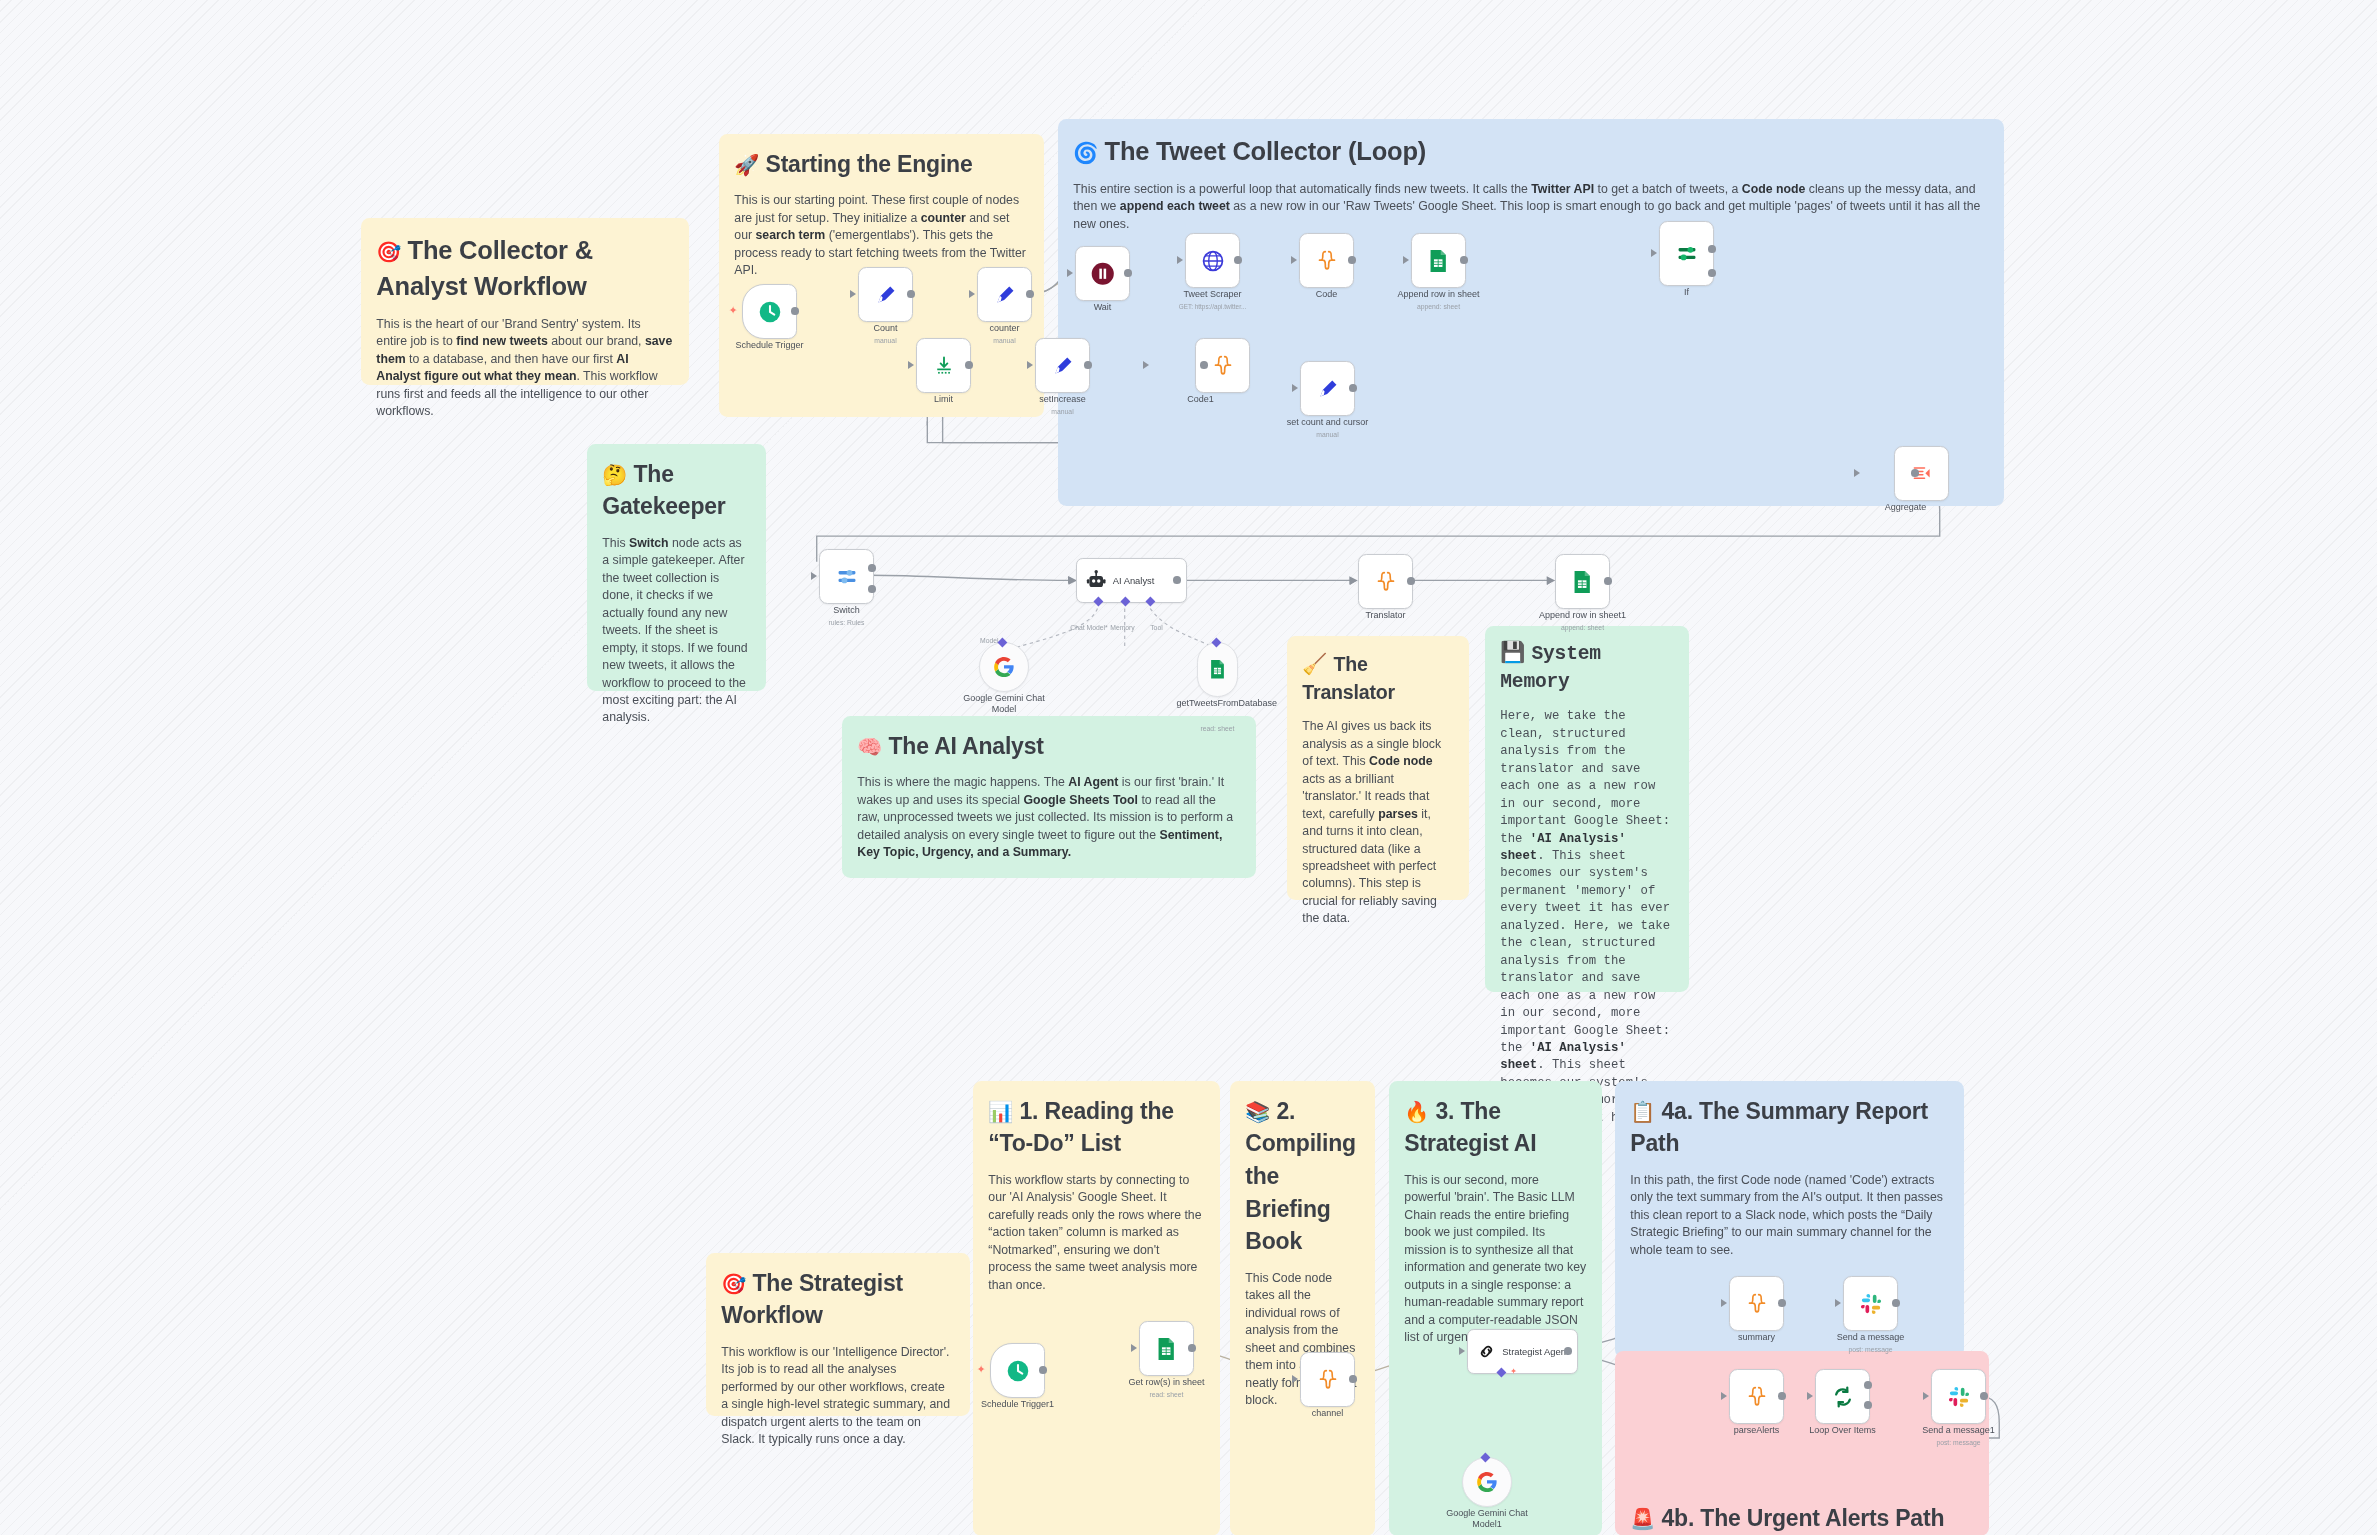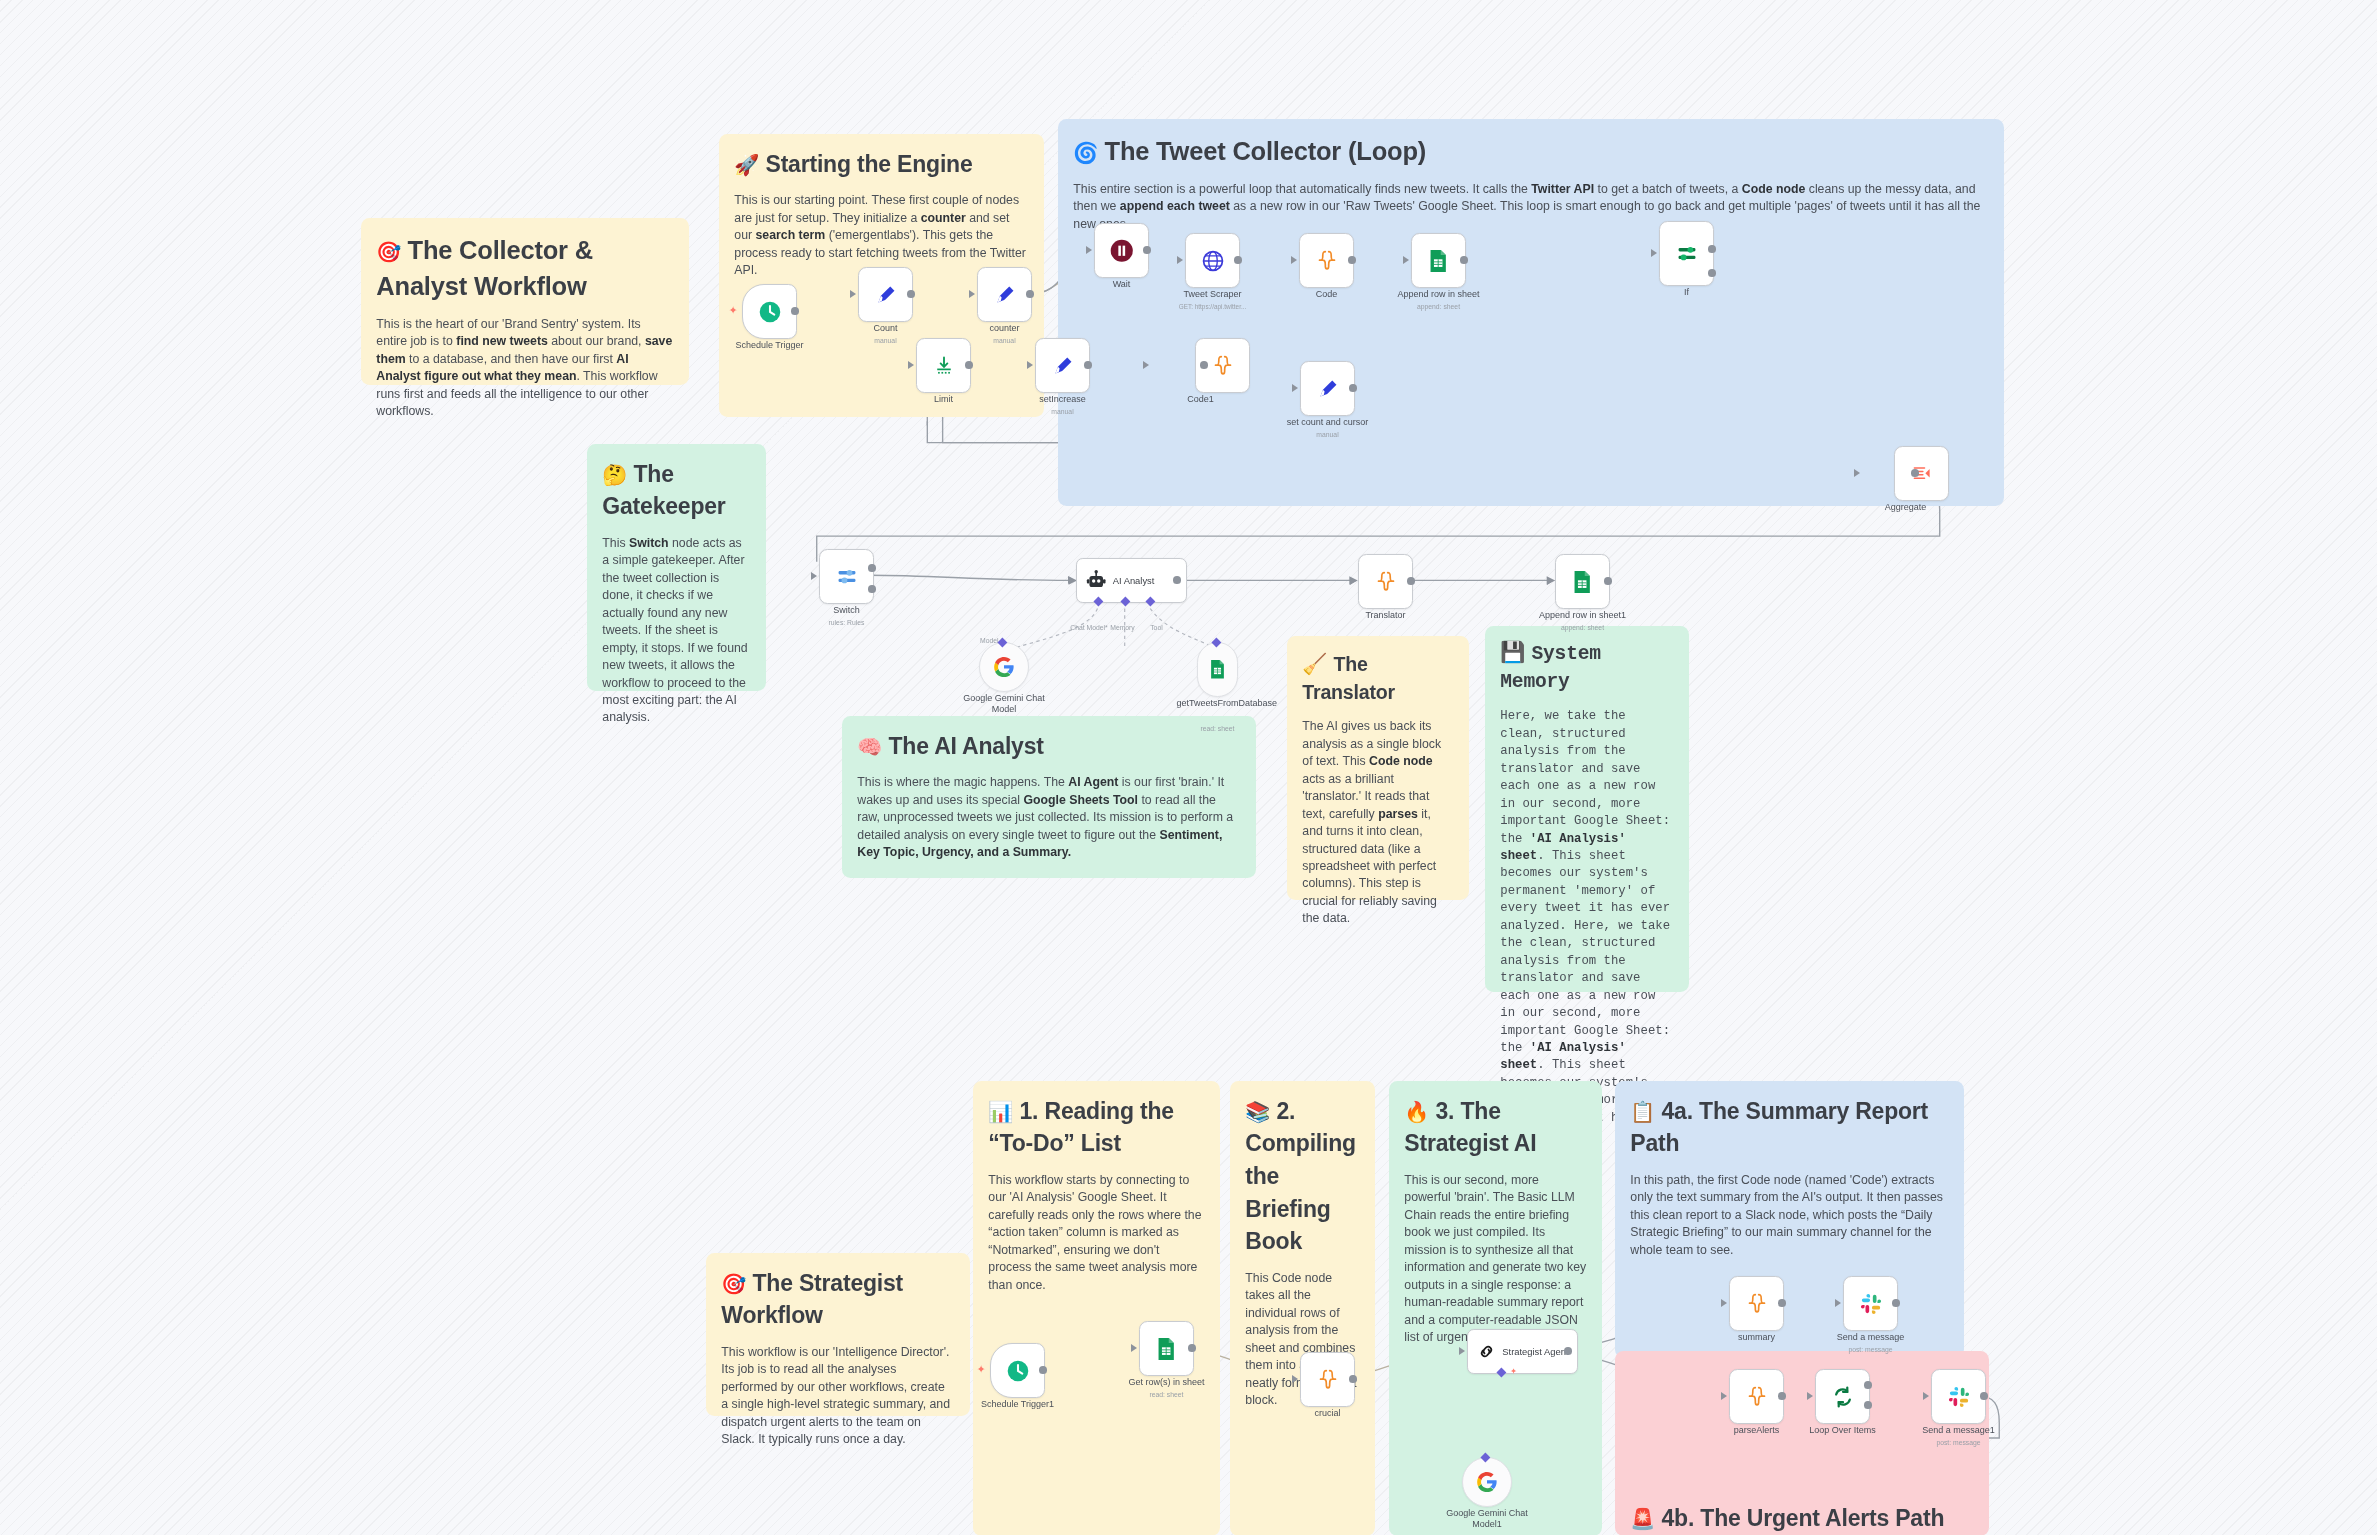--- a/index.html
+++ b/index.html
@@ -286,21 +286,21 @@
           <path d="M4 22l3-8 11-11 5 5-11 11z" fill="#2f3ddb"></path>
           <path d="M4 22l3-8 2 2-1 4z" fill="#fff"></path>
         </svg>
     </div>
     <div class="inarrow" style="left:-7.7px;top:23px;"></div>
     <div class="dot" style="left:49px;top:23px;"></div>
     <div class="nlabel">counter</div>
     <div class="nsub">manual</div>
   </div>
 
-  <div class="node" style="left:1075px;top:223px;margin-left:19px;">
+  <div class="node" style="left:1075px;top:246px;">
     <div class="nbox">
       <svg width="25.5" height="25.5" viewBox="0 0 30 30">
           <circle cx="15" cy="15" r="13" fill="#7a1430"></circle>
           <rect x="11" y="9" width="3" height="12" fill="#fff"></rect>
           <rect x="16" y="9" width="3" height="12" fill="#fff"></rect>
         </svg>
     </div>
     <div class="inarrow" style="left:-7.7px;top:23px;"></div>
     <div class="dot" style="left:49px;top:23px;"></div>
     <div class="nlabel">Wait</div>
@@ -547,21 +547,21 @@
 
   <div class="node" style="left:1300px;top:1352px;">
     <div class="nbox">
       <svg width="22" height="24" viewBox="0 0 26 28">
           <path d="M11 3c-3 0-3 2-3 5s0 5-3 5 3 0 3 0 3 0 3 5 0 5 3 5" fill="none" stroke="#f28c28" stroke-width="2" stroke-linecap="round"></path>
           <path d="M15 3c3 0 3 2 3 5s0 5 3 5-3 0-3 0-3 0-3 5 0 5-3 5" fill="none" stroke="#f28c28" stroke-width="2" stroke-linecap="round"></path>
         </svg>
     </div>
     <div class="inarrow" style="left:-7.7px;top:23px;"></div>
     <div class="dot" style="left:49px;top:23px;"></div>
-    <div class="nlabel">crucial</div>
+    <div class="nlabel">channel</div>
   </div>
 
   <div class="node" style="left:1467px;top:1329px;">
     <div class="nbox wide">
       <svg width="19" height="19" viewBox="0 0 24 24">
           <path d="M9.5 14.5a4 4 0 0 1 0-5.6l2.1-2.1a4 4 0 0 1 5.6 5.6l-1 1" stroke="#1a1a1a" stroke-width="2.2" fill="none" stroke-linecap="round"></path>
           <path d="M14.5 9.5a4 4 0 0 1 0 5.6l-2.1 2.1a4 4 0 0 1-5.6-5.6l1-1" stroke="#1a1a1a" stroke-width="2.2" fill="none" stroke-linecap="round"></path>
         </svg>
       <span class="inl">Strategist Agent</span>
     </div>

